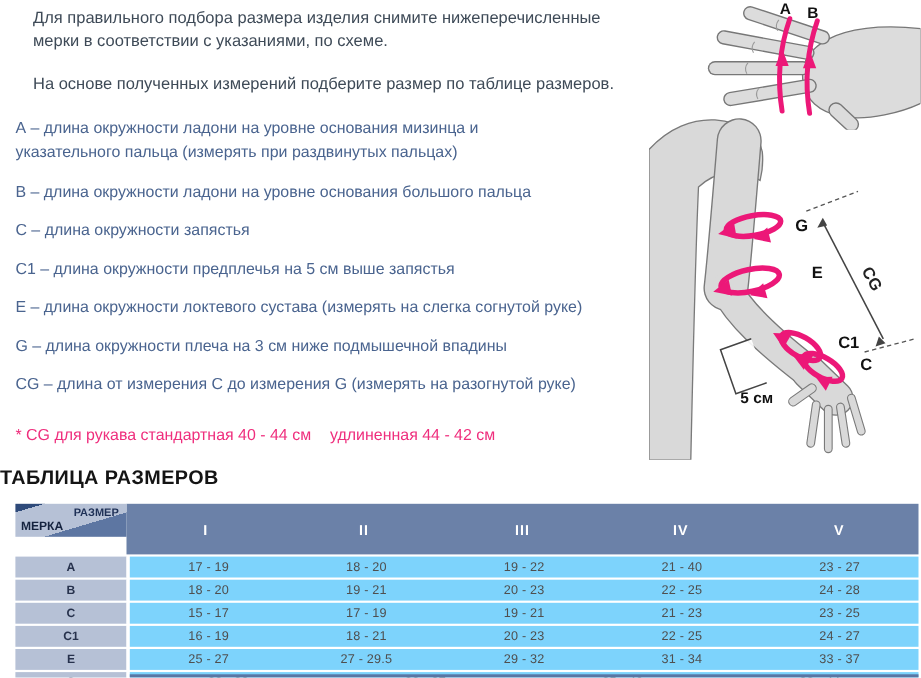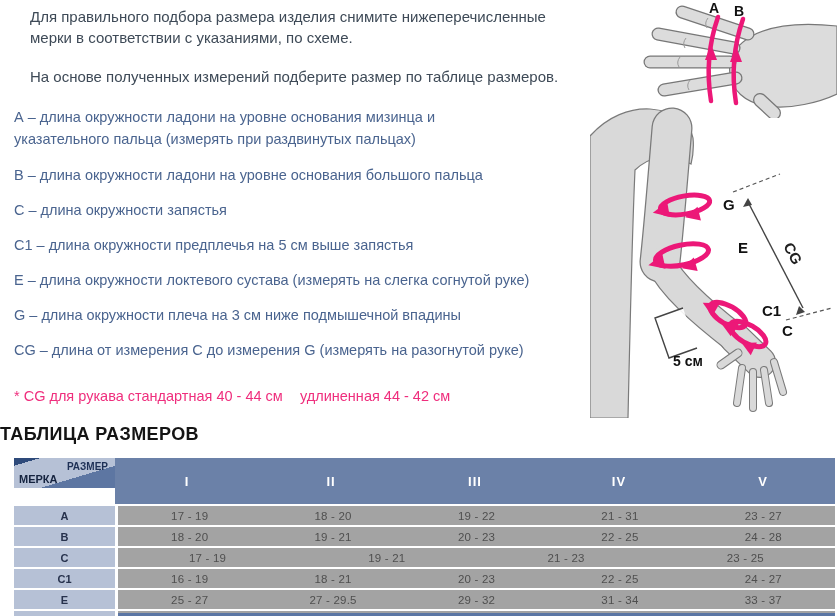--- a/index.html
+++ b/index.html
@@ -27,21 +27,21 @@
   .corner .bot{position:absolute;bottom:3px;left:5px;font-size:11px;font-weight:bold;color:#15233f;}
   .hcols{flex:1;display:flex;background:#6b81a8;}
   .hcol{flex:1;display:flex;align-items:center;justify-content:center;
     color:#ffffff;font-weight:bold;font-size:13px;letter-spacing:1px;}
   .trow{display:flex;height:19px;margin-top:2px;}
   .rlabel{
     flex:0 0 101px;background:#b6c1d6;display:flex;align-items:center;justify-content:center;
     font-size:11px;font-weight:bold;color:#27324d;
   }
   .rgap{flex:0 0 3px;background:#ffffff;}
-  .rcells{flex:1;display:flex;background:#a3a3a3;justify-content:center;}
+  .rcells{flex:1;display:flex;background:#7dd3fc;justify-content:center;}
   .rcell{flex:1;display:flex;align-items:center;justify-content:center;
     font-size:11.5px;color:#4f4f4f;letter-spacing:.2px;}
   .bottom-strip{left:118px;top:613px;width:717px;height:3px;background:#5b76a4;}
   svg text{font-family:"Liberation Sans","DejaVu Sans",sans-serif;}
 </style>
 </head>
 <body>
 
 <div class="abs para" style="top:6px">Для правильного подбора размера изделия снимите нижеперечисленные мерки в соответствии с указаниями, по схеме.</div>
 <div class="abs para" style="top:66px;width:604px">На основе полученных измерений подберите размер по таблице размеров.</div>
@@ -192,41 +192,42 @@
     </div>
   </div>
 
   <div class="trow">
     <div class="rlabel">А</div>
     <div class="rgap"></div>
     <div class="rcells">
       <div class="rcell">17 - 19</div>
       <div class="rcell">18 - 20</div>
       <div class="rcell">19 - 22</div>
-      <div class="rcell">21 - 31</div>
+      <div class="rcell">21 - 40</div>
       <div class="rcell">23 - 27</div>
     </div>
   </div>
 
   <div class="trow">
     <div class="rlabel">В</div>
     <div class="rgap"></div>
     <div class="rcells">
       <div class="rcell">18 - 20</div>
       <div class="rcell">19 - 21</div>
       <div class="rcell">20 - 23</div>
       <div class="rcell">22 - 25</div>
       <div class="rcell">24 - 28</div>
     </div>
   </div>
 
   <div class="trow">
     <div class="rlabel">С</div>
     <div class="rgap"></div>
     <div class="rcells">
+      <div class="rcell">15 - 17</div>
       <div class="rcell">17 - 19</div>
       <div class="rcell">19 - 21</div>
       <div class="rcell">21 - 23</div>
       <div class="rcell">23 - 25</div>
     </div>
   </div>
 
   <div class="trow">
     <div class="rlabel">С1</div>
     <div class="rgap"></div>

